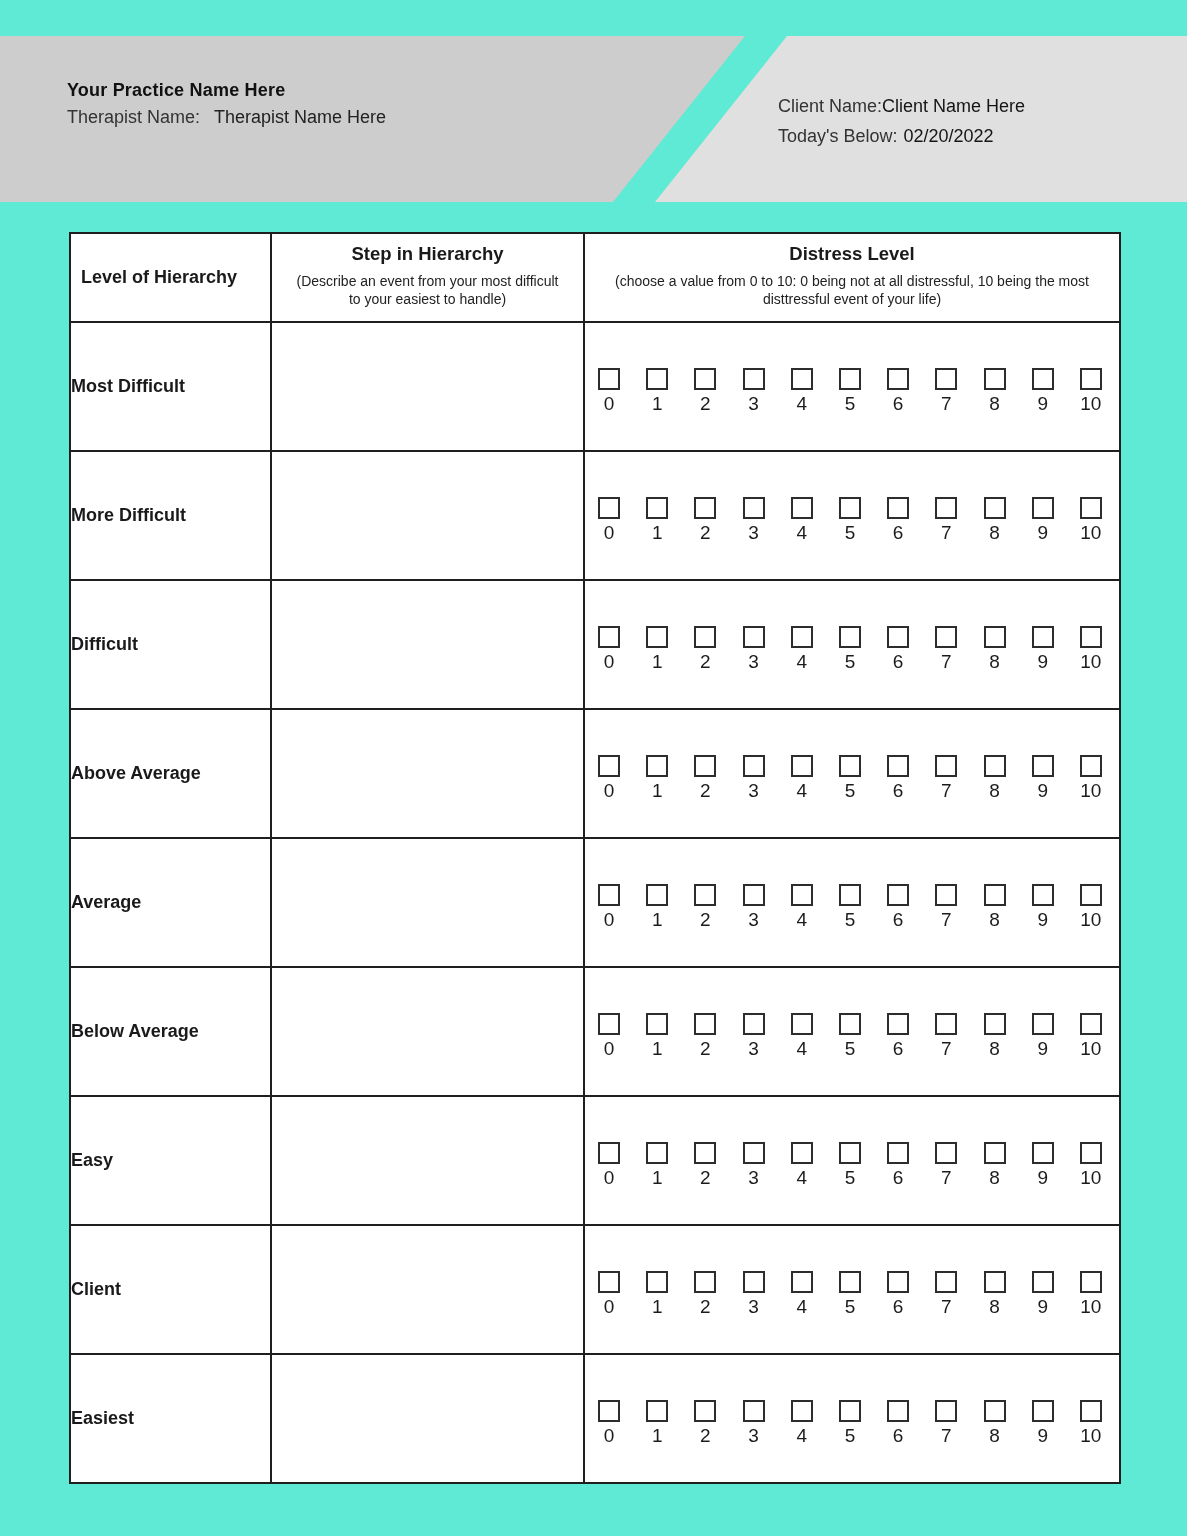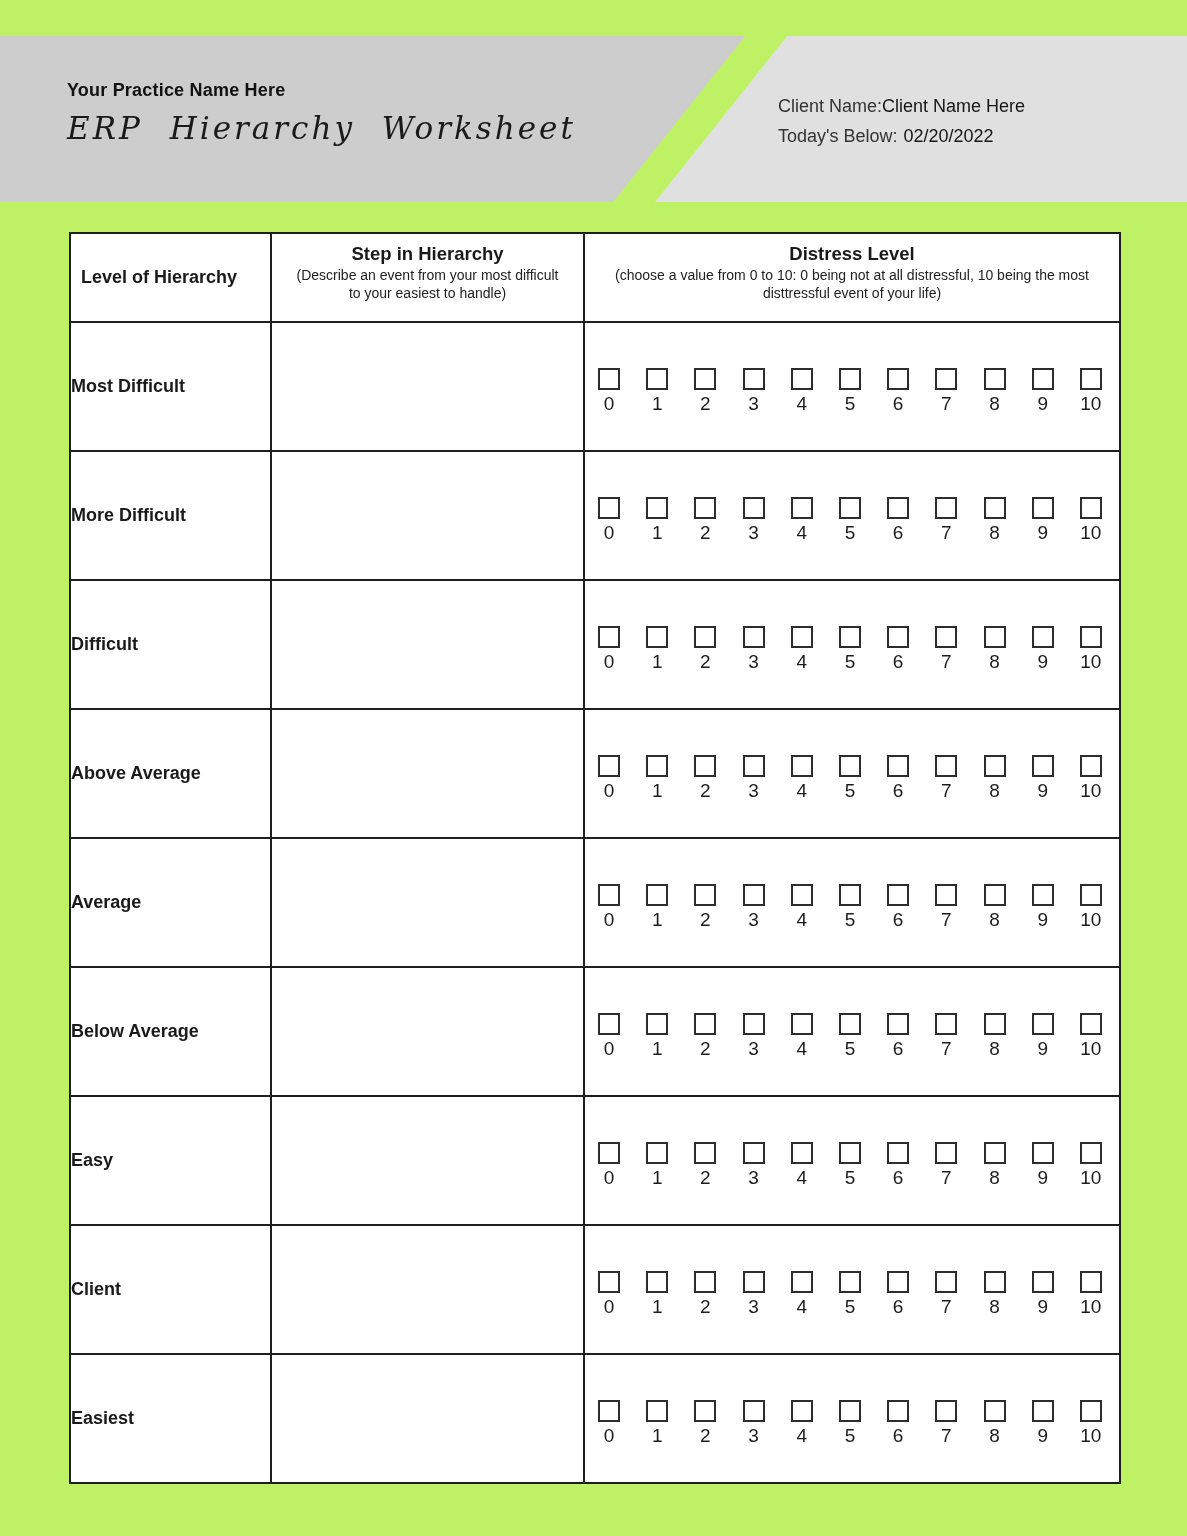--- a/index.html
+++ b/index.html
@@ -9,21 +9,21 @@
     --checkbox-border: #2d2d2d;
     --text-primary: #1a1a1a;
     --text-secondary: #333333;
   }
   * { margin: 0; padding: 0; box-sizing: border-box; }
   html, body { background: #ffffff; }
   .page {
     position: relative;
     width: 1187px;
     height: 1536px;
-    background: #bef264;
+    background: #5eead4;
     font-family: "Liberation Sans", sans-serif;
     color: var(--text-primary);
     overflow: hidden;
   }
 
   
   .band {
     position: absolute;
     left: 0; top: 36px;
     width: 1187px; height: 166px;
@@ -76,21 +76,21 @@
   th.h1 {
     text-align: left;
     vertical-align: middle;
     padding-left: 10px;
     font-size: 18px;
     font-weight: bold;
   }
   th.h2, th.h3 { vertical-align: top; padding-top: 9px; font-weight: normal; }
   .head-title { font-size: 18.5px; font-weight: bold; text-align: center; }
   .head-sub {
-    margin-top: 2px;
+    margin-top: 8px;
     font-size: 14px;
     line-height: 1.28;
     text-align: center;
     color: #222;
     padding: 0 24px;
   }
   td.label-cell {
     vertical-align: middle;
     font-weight: bold;
     font-size: 18px;
@@ -116,21 +116,23 @@
 <body>
 
 <div class="page">
 
   <header class="band">
     <div class="band-bg band-bg-left"></div>
     <div class="band-bg band-bg-right"></div>
 
     <div class="band-left-block">
       <div class="practice-name">Your Practice Name Here</div>
-      <div class="worksheet-title">ERP Hierarchy Worksheet</div>
+      <div class="therapist-line">
+        <span>Therapist Name:</span><span class="val">Therapist Name Here</span>
+      </div>
     </div>
 
     <div class="band-right-block">
       <div class="line client-line">
         <span>Client Name:</span><span class="val">Client Name Here</span>
       </div>
       <div class="line date-line">
         <span>Today's Below:</span><span class="val">02/20/2022</span>
       </div>
     </div>

